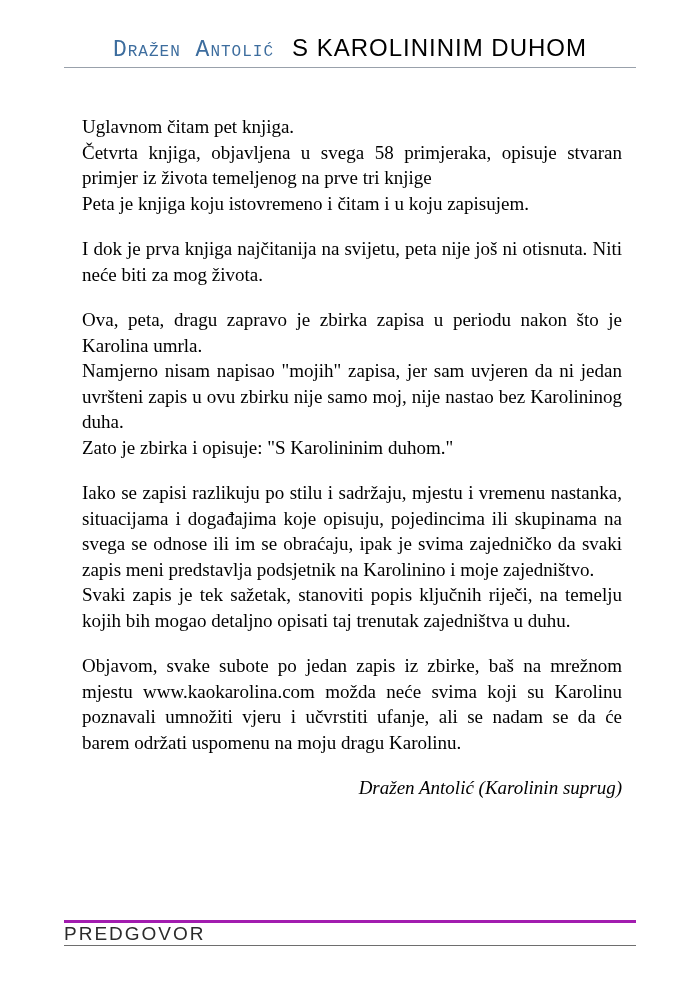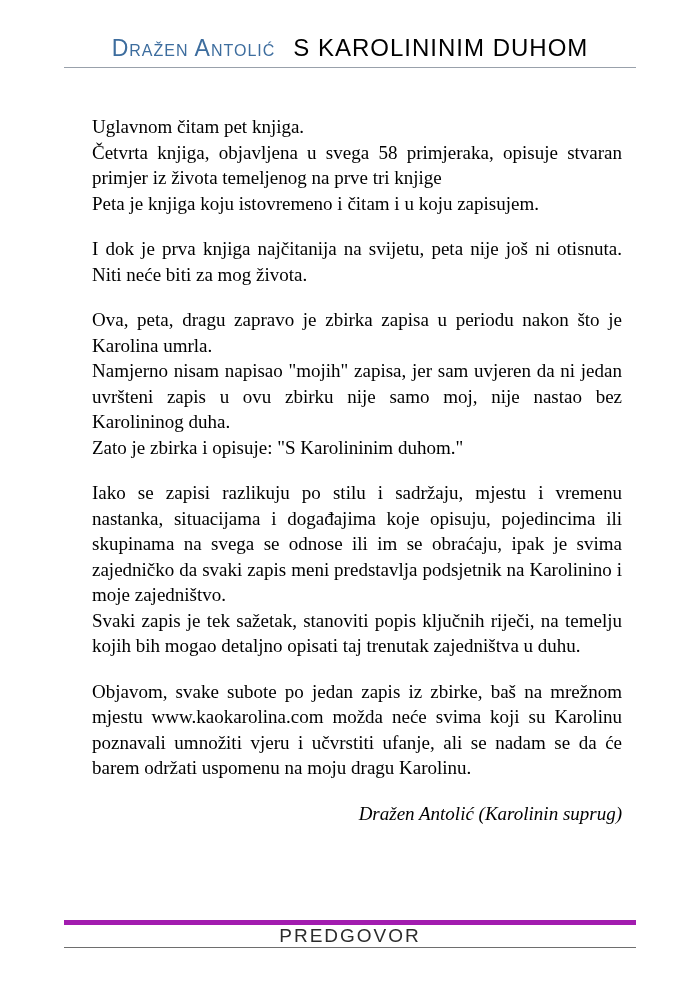--- a/index.html
+++ b/index.html
@@ -23,21 +23,21 @@
     top: 34px;
     left: 0;
     right: 0;
     display: flex;
     justify-content: center;
     align-items: baseline;
     gap: 18px;
     white-space: nowrap;
   }
   .header-name {
-    font-family: Liberation Sans, sans-serif;
+    font-family: Liberation Mono, monospace;
     font-variant: small-caps;
     font-size: 23px;
     letter-spacing: 1px;
     font-weight: 400;
   }
   .header-title {
     font-family: "Liberation Sans", sans-serif;
     font-size: 24px;
     letter-spacing: 1px;
     font-weight: 400;
@@ -52,21 +52,21 @@
   }
 
   
   .content {
     position: absolute;
     top: 114px;
     left: 78px;
     width: 544px;
   }
   .block {
-    margin: 0 0 20px 14px;
+    margin: 0 0 20px 4px;
   }
   .block p {
     margin: 0;
     font-size: 19px;
     line-height: 25.5px;
     text-align: justify;
     hyphens: none;
   }
   .signature {
     margin: 0;
@@ -75,23 +75,23 @@
     text-align: right;
     font-style: italic;
   }
 
   
   .footer {
     position: absolute;
     top: 920px;
     left: 64px;
     right: 64px;
-    border-top: 5px solid #a21caf;
+    border-top: 3px solid #a21caf;
     border-bottom: 1px solid #6e6e6e;
-    text-align: center;
+    text-align: left;
     padding: 1px 0;
   }
   .footer span {
     font-family: "Liberation Sans", sans-serif;
     font-size: 19px;
     line-height: 20px;
     letter-spacing: 2px;
     color: #2b2b2b;
   }
 </style>

